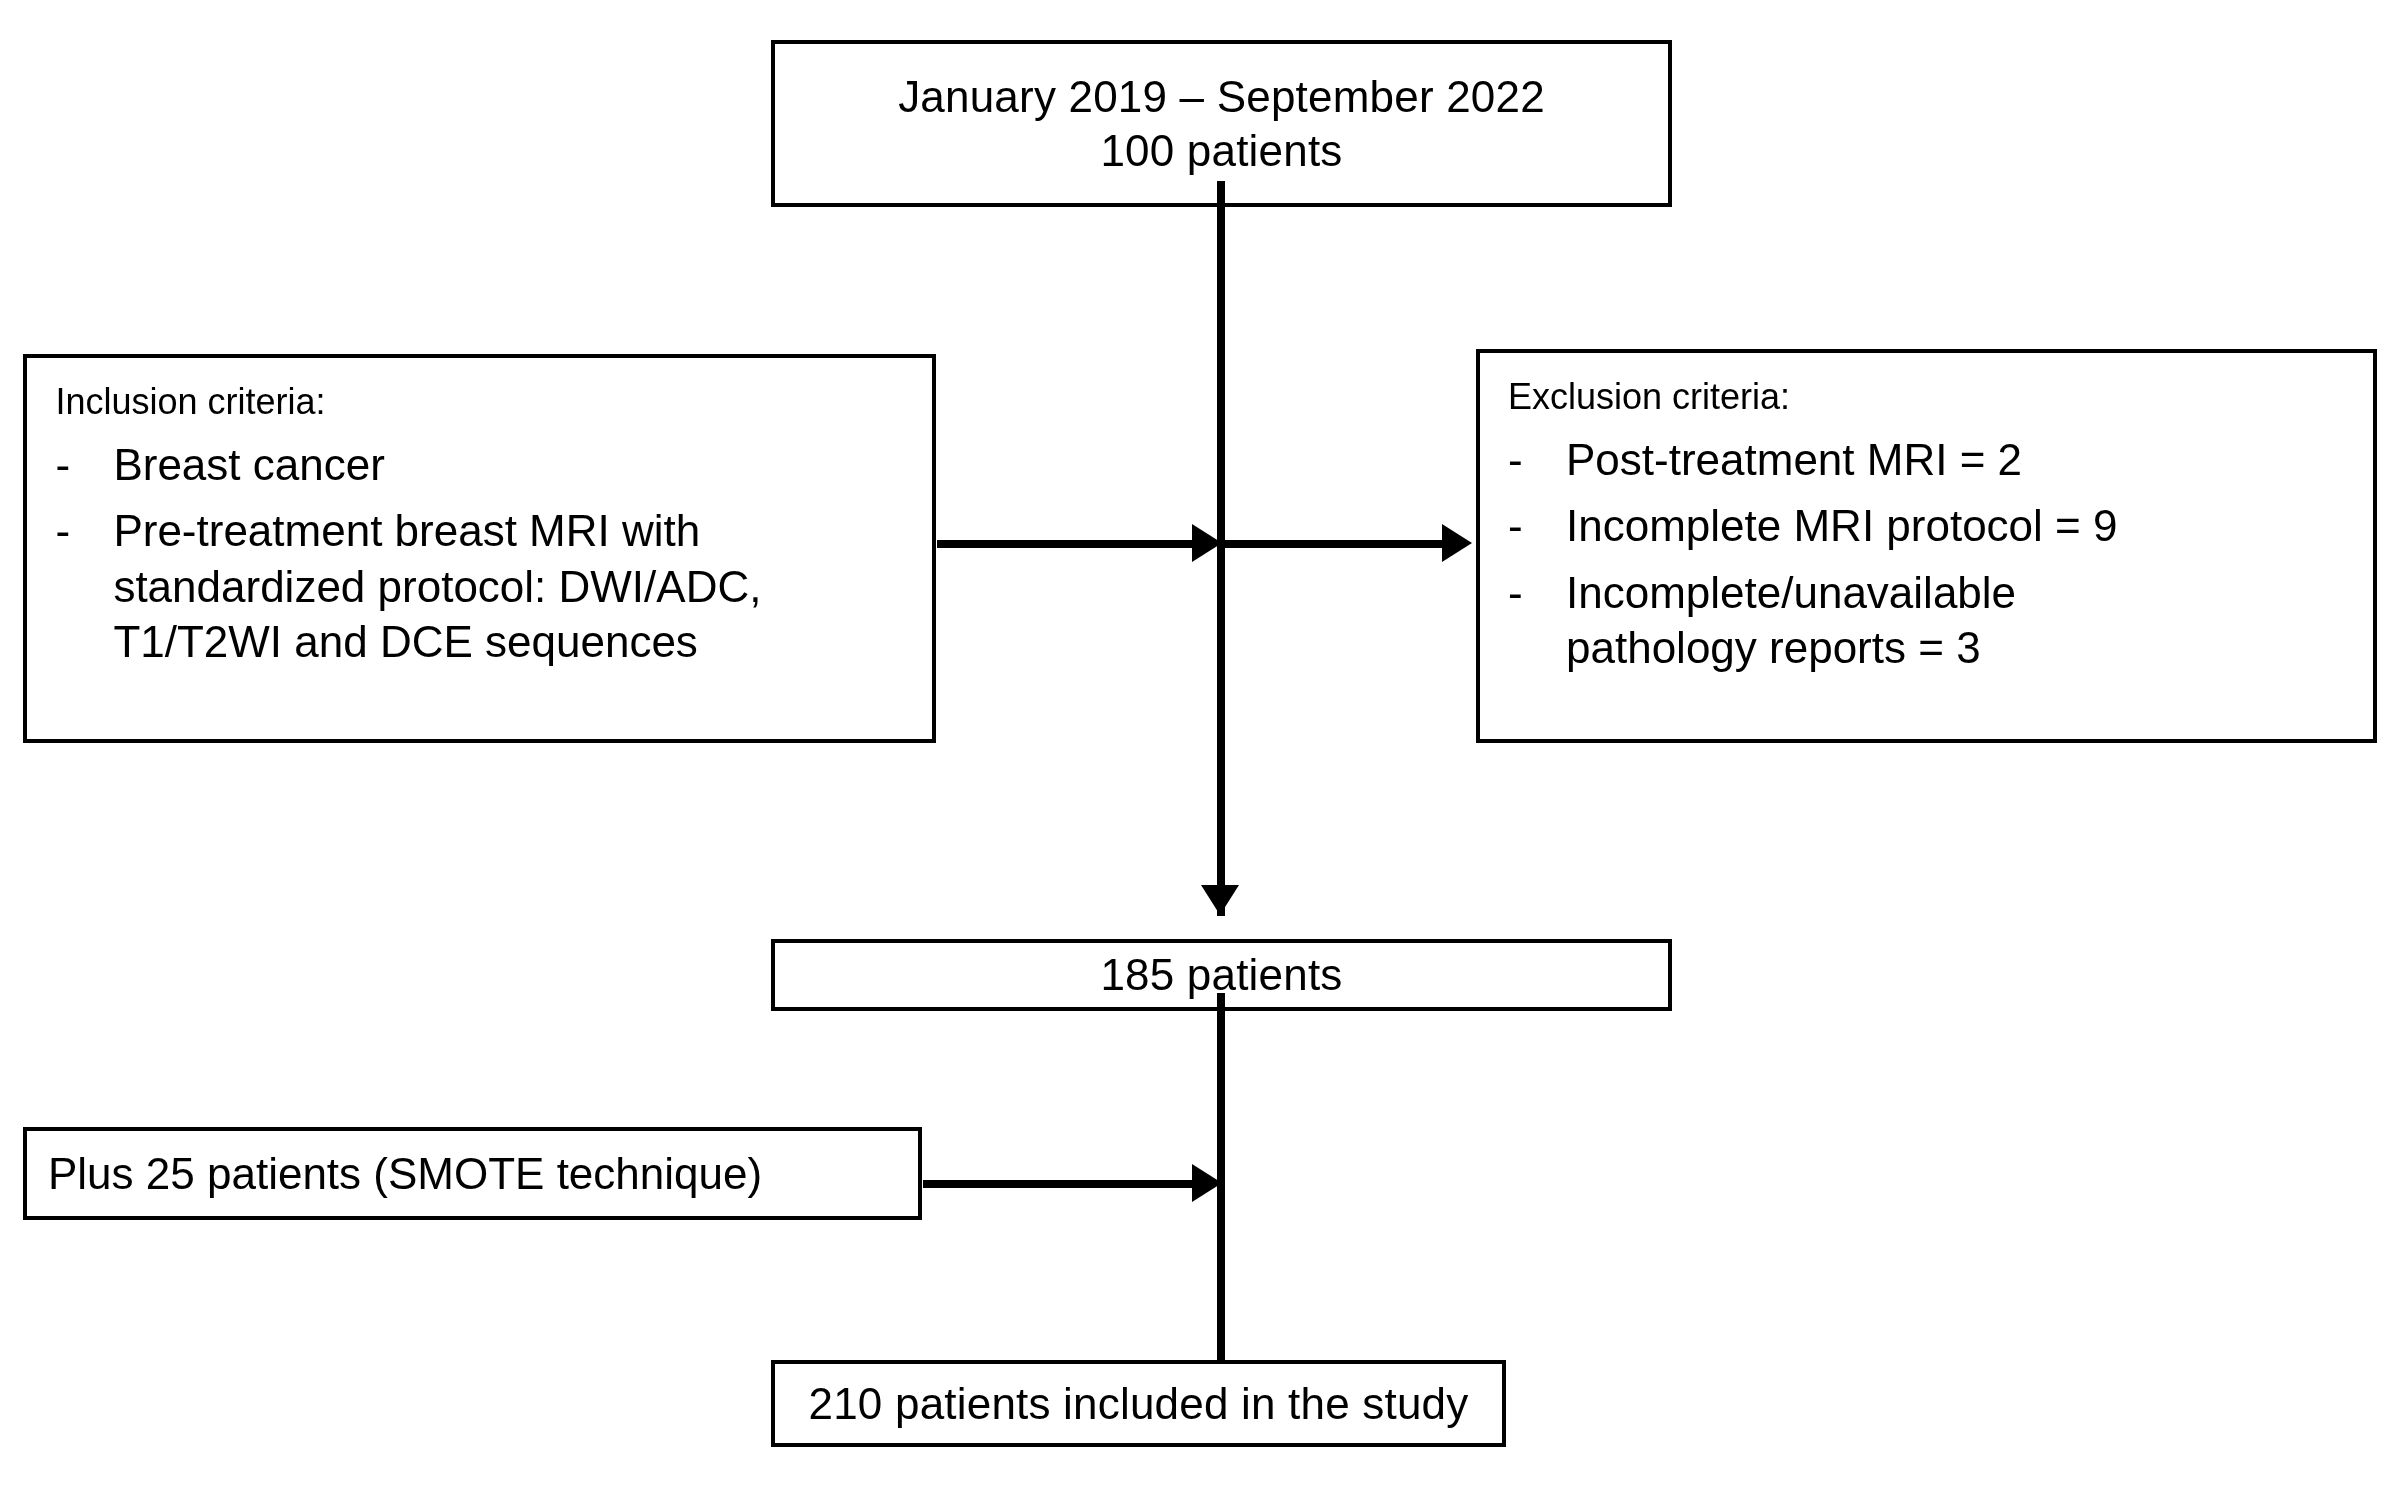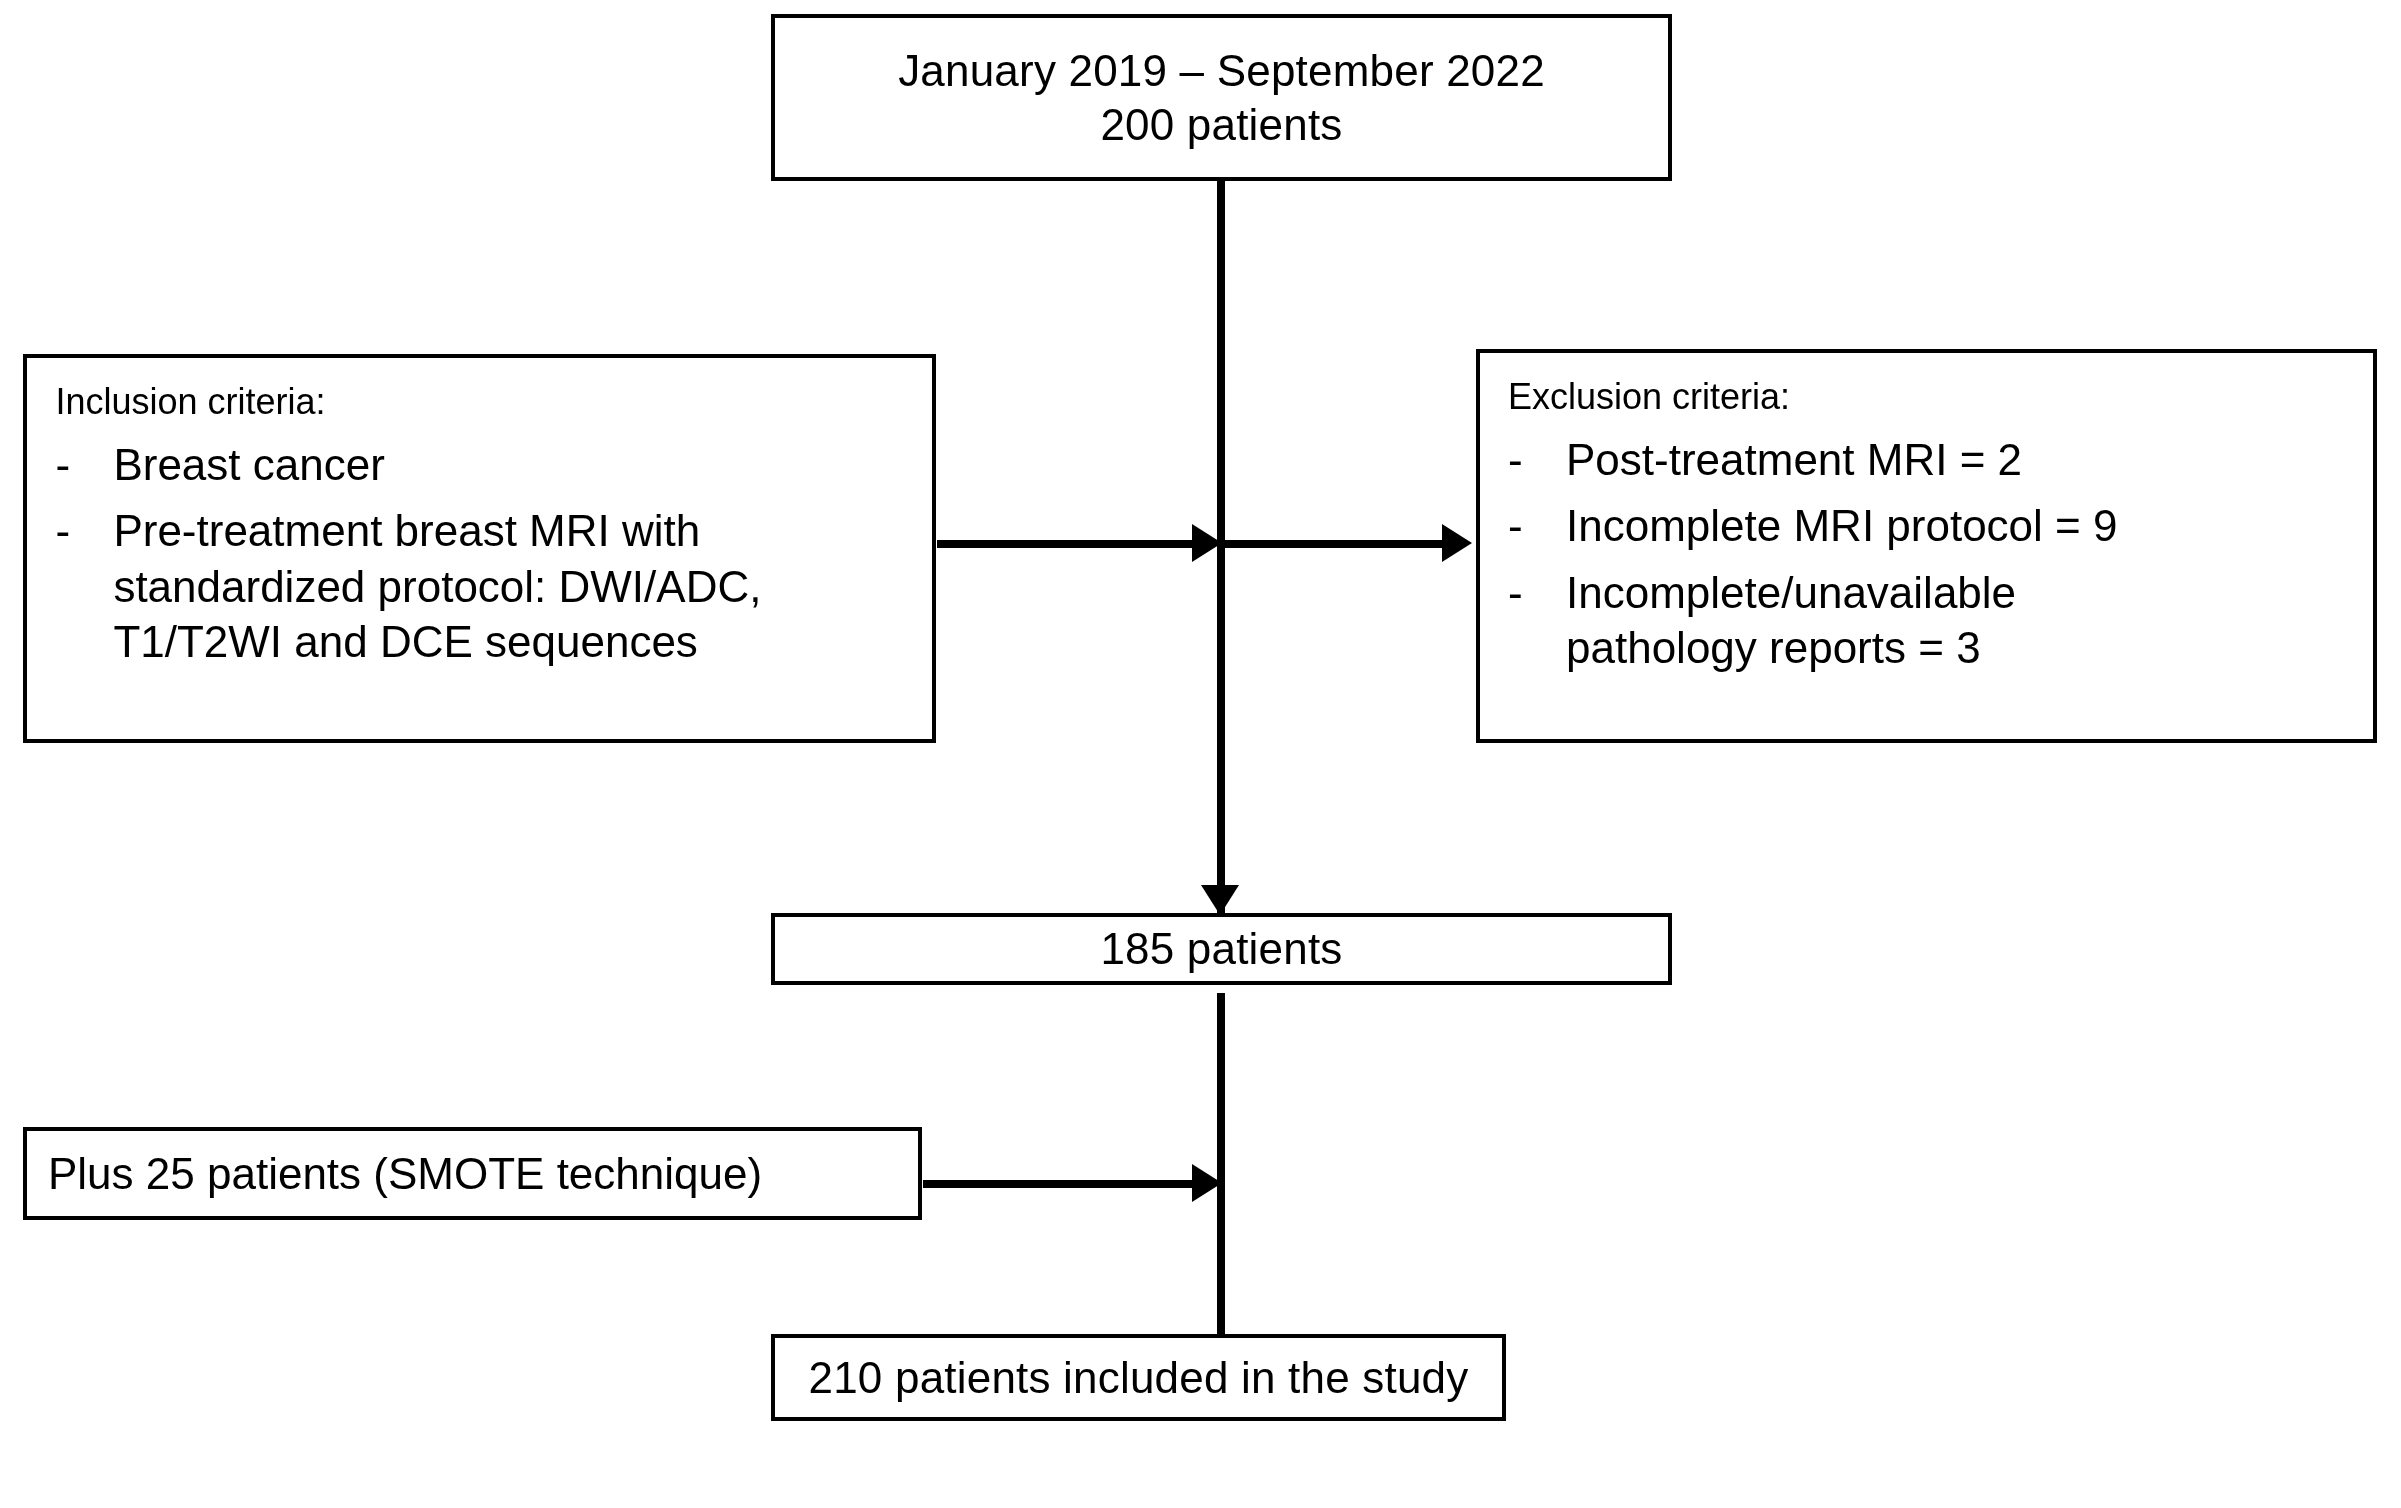--- a/index.html
+++ b/index.html
@@ -21,20 +21,21 @@
     box-sizing: border-box;
     border: 4.7px solid #000000;
     background: #ffffff;
     display: flex;
     flex-direction: column;
     justify-content: center;
   }
   .node.center {
     align-items: center;
     text-align: right;
+    margin-top: 26px;
   }
   .node-line {
     font-size: 44px;
     line-height: 1.22;
     white-space: pre;
   }
   .node.center .node-line {
     letter-spacing: 0.2px;
   }
   
@@ -95,21 +96,21 @@
     border-left: 30px solid #000000;
   }
 </style>
 </head>
 <body>
 
 <div id="canvas">
 
   <div class="node center" style="left:771px; top:14px; width:901px; height:167px;">
     <div class="node-line">January 2019 – September 2022</div>
-    <div class="node-line">200 patients</div>
+    <div class="node-line">100 patients</div>
   </div>
 
   <div class="vline" style="left:1217px; top:181px; height:735px;"></div>
   <div class="arrow-down" style="left:1201px; top:885px;"></div>
 
   <div class="node crit" style="left:23.4px; top:354px; width:913px; height:389px;">
     <div class="crit-title">Inclusion criteria:</div>
     <div class="crit-list">
       <div class="crit-item">
         <span class="crit-dash">-</span>

